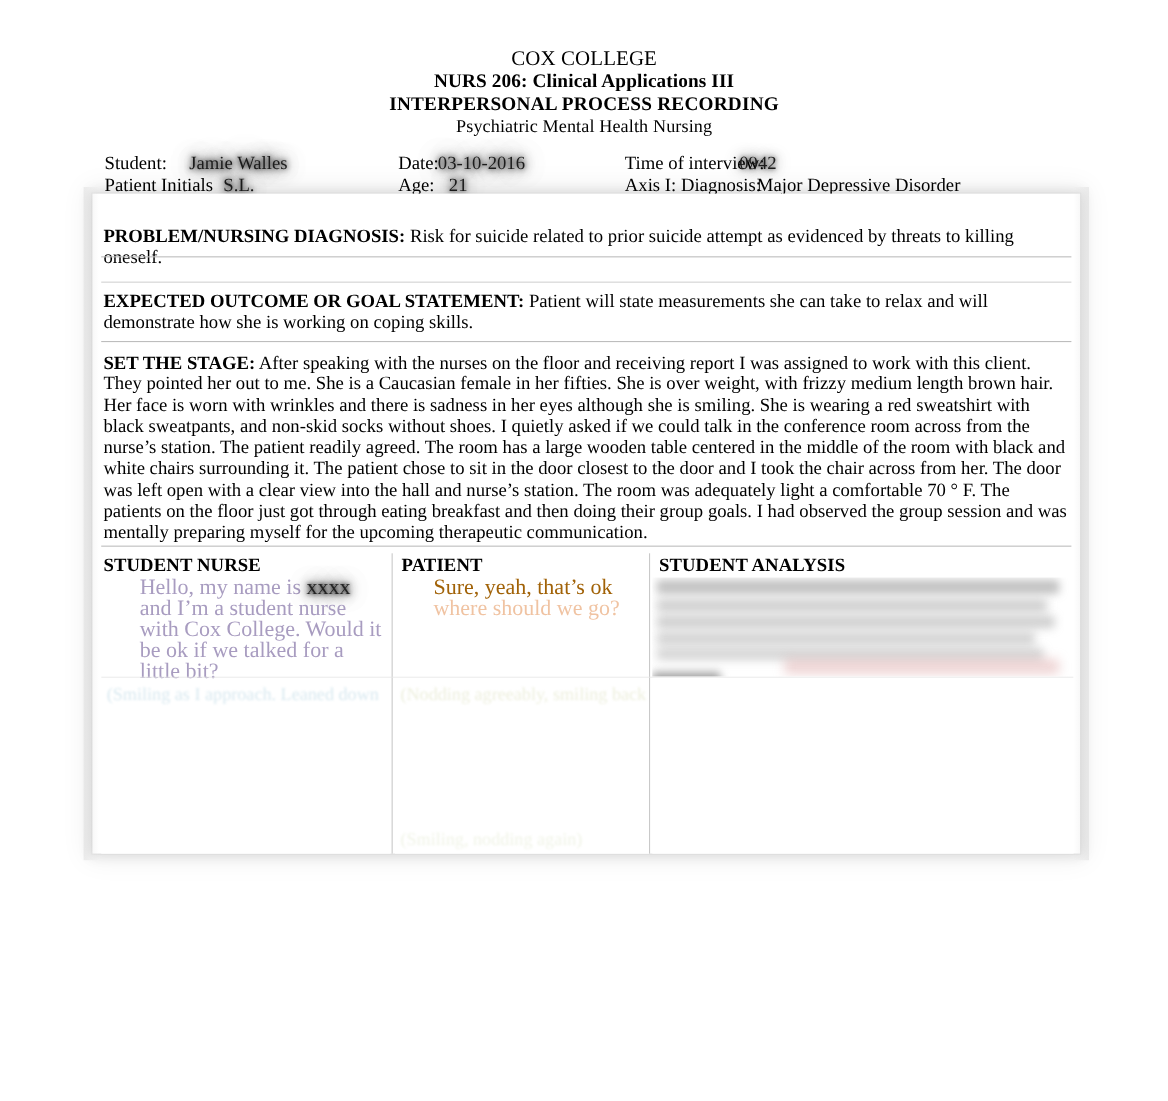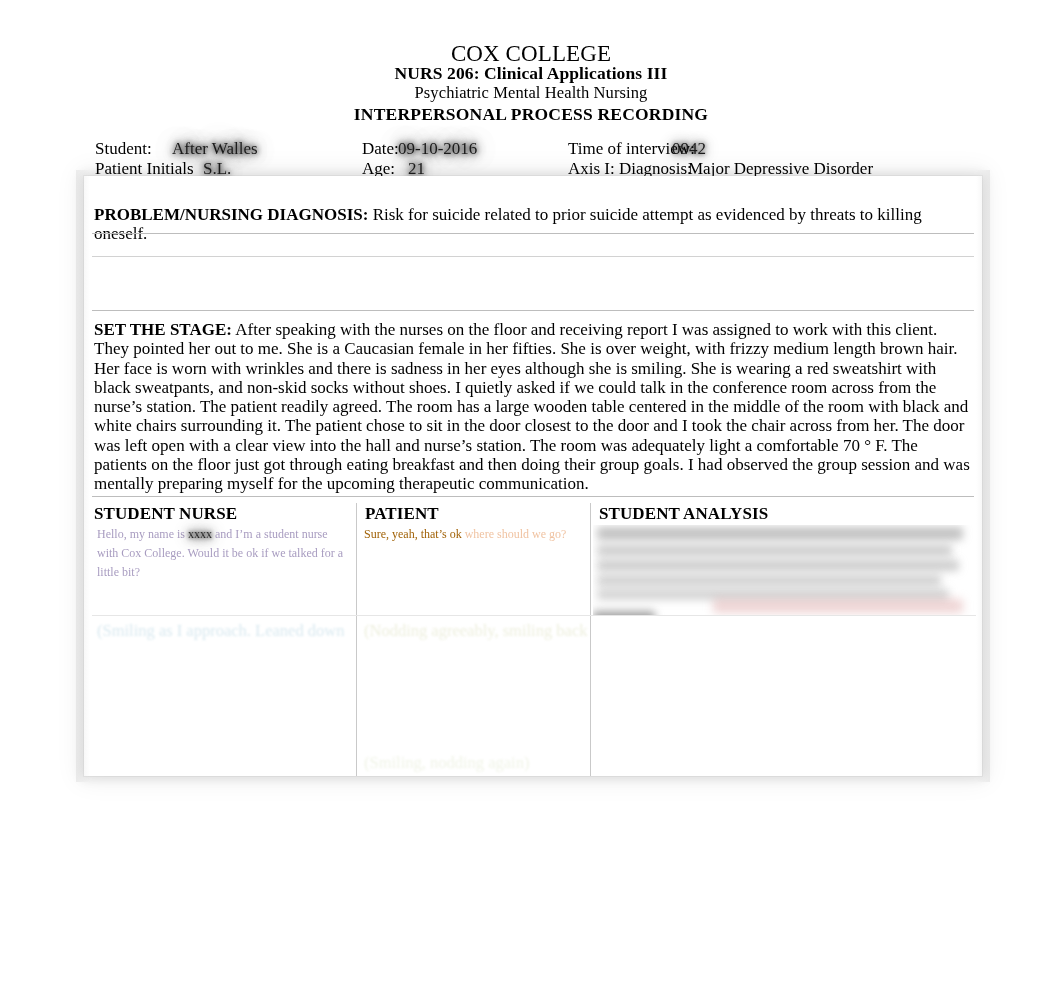--- a/index.html
+++ b/index.html
@@ -30,21 +30,21 @@
     top: 44px;
     width: 1062px;
     text-align: center;
     line-height: 1.0;
   }
   .hdr-line {
     font-size: 17.5px;
     line-height: 19.5px;
     letter-spacing: 0.1px;
   }
-  .hdr-line.l1 { font-size: 23px; }
+  .hdr-line.l1 { font-size: 19px; }
   .hdr-line.l2 { font-size: 17.5px; font-weight: bold; }
   .hdr-line.l3 { font-size: 16.5px; }
   .hdr-line.l4 { font-size: 17.5px; font-weight: bold; letter-spacing: 0.2px; margin-top: 2px;}
 
   
   .meta {
     position: absolute;
     left: 0;
     top: 139px;
     width: 1062px;
@@ -174,24 +174,25 @@
   .thead {
     font-size: 17px;
     font-weight: bold;
     line-height: 22px;
     padding-left: 6px;
     letter-spacing: 0.1px;
   }
   .thead.nopad { padding-left: 2px; }
 
   .cellbody {
-    font-size: 12px;
+    font-size: 20px;
     line-height: 19px;
     padding-left: 5px;
     padding-right: 4px;
+    margin-left: 30px;
   }
 
   
   .sn-text {
     color: #a89cc0;
   }
   .sn-text .inline-redact {
     color: rgba(25,25,25,0.9);
     text-shadow:
       0 0 4px rgba(0,0,0,1),
@@ -260,30 +261,30 @@
   }
 </style>
 </head>
 <body>
 
 <div id="page">
 
   <div class="doc-header">
     <div class="hdr-line l1">COX COLLEGE</div>
     <div class="hdr-line l2">NURS 206: Clinical Applications III</div>
+    <div class="hdr-line l4">INTERPERSONAL PROCESS RECORDING</div>
     <div class="hdr-line l3">Psychiatric Mental Health Nursing</div>
-    <div class="hdr-line l4">INTERPERSONAL PROCESS RECORDING</div>
   </div>
 
   <div class="meta">
     <div class="meta-row">
       <span class="meta-cell" style="left:95px;">Student:</span>
-      <span class="meta-cell redact" style="left:172px;">After Walles</span>
+      <span class="meta-cell redact" style="left:172px;">Jamie Walles</span>
       <span class="meta-cell" style="left:362px;">Date:</span>
-      <span class="meta-cell redact" style="left:398px;">09-10-2016</span>
+      <span class="meta-cell redact" style="left:398px;">03-10-2016</span>
       <span class="meta-cell" style="left:568px;">Time of interview:</span>
       <span class="meta-cell redact soft" style="left:672px;">0942</span>
     </div>
     <div class="meta-row">
       <span class="meta-cell" style="left:95px;">Patient Initials</span>
       <span class="meta-cell redact" style="left:203px;">S.L.</span>
       <span class="meta-cell" style="left:362px;">Age:</span>
       <span class="meta-cell redact" style="left:408px;">21</span>
       <span class="meta-cell" style="left:568px;">Axis I: Diagnosis:</span>
       <span class="meta-cell" style="left:688px;">Major Depressive Disorder</span>
@@ -296,20 +297,25 @@
   <div class="bodywrap">
 
     <div class="sec" style="top:29px;">
       <div class="sec-text">
         <span class="sec-label">PROBLEM/NURSING DIAGNOSIS:</span><span>  Risk for suicide related to prior suicide attempt as evidenced by threats to killing oneself.</span>
       </div>
     </div>
     <div class="rule" style="top:57px;"></div>
     <div class="rule soft" style="top:80px;"></div>
 
+    <div class="sec" style="top:88px;">
+      <div class="sec-text">
+        <span class="sec-label">EXPECTED OUTCOME OR GOAL STATEMENT:</span><span> Patient will state measurements she can take to relax and will demonstrate how she is working on coping skills.</span>
+      </div>
+    </div>
     <div class="rule" style="top:134px;"></div>
 
     <div class="sec" style="top:144px;">
       <div class="sec-text">
         <span class="sec-label">SET THE STAGE:</span><span> After speaking with the nurses on the floor and receiving report I was assigned to work with this client.  They pointed her out to me. She is a Caucasian female in her fifties. She is over weight, with frizzy medium length brown hair. Her face is worn with wrinkles and there is sadness in her eyes although she is smiling. She is wearing a red sweatshirt with black sweatpants, and non-skid socks without shoes.  I quietly asked if we could talk in the conference room across from the nurse’s station.  The patient readily agreed. The room has a large wooden table centered in the middle of the room with black and white chairs surrounding it. The patient chose to sit in the door closest to the door and I took the chair across from her. The door was left open with a clear view into the hall and nurse’s station.  The room was adequately light a comfortable 70 ° F.  The patients on the floor just got through eating breakfast and then doing their group goals. I had observed the group session and was mentally preparing myself for the upcoming therapeutic communication.</span>
       </div>
     </div>
     <div class="rule" style="top:320px;"></div>
 
     <div class="tbl">

